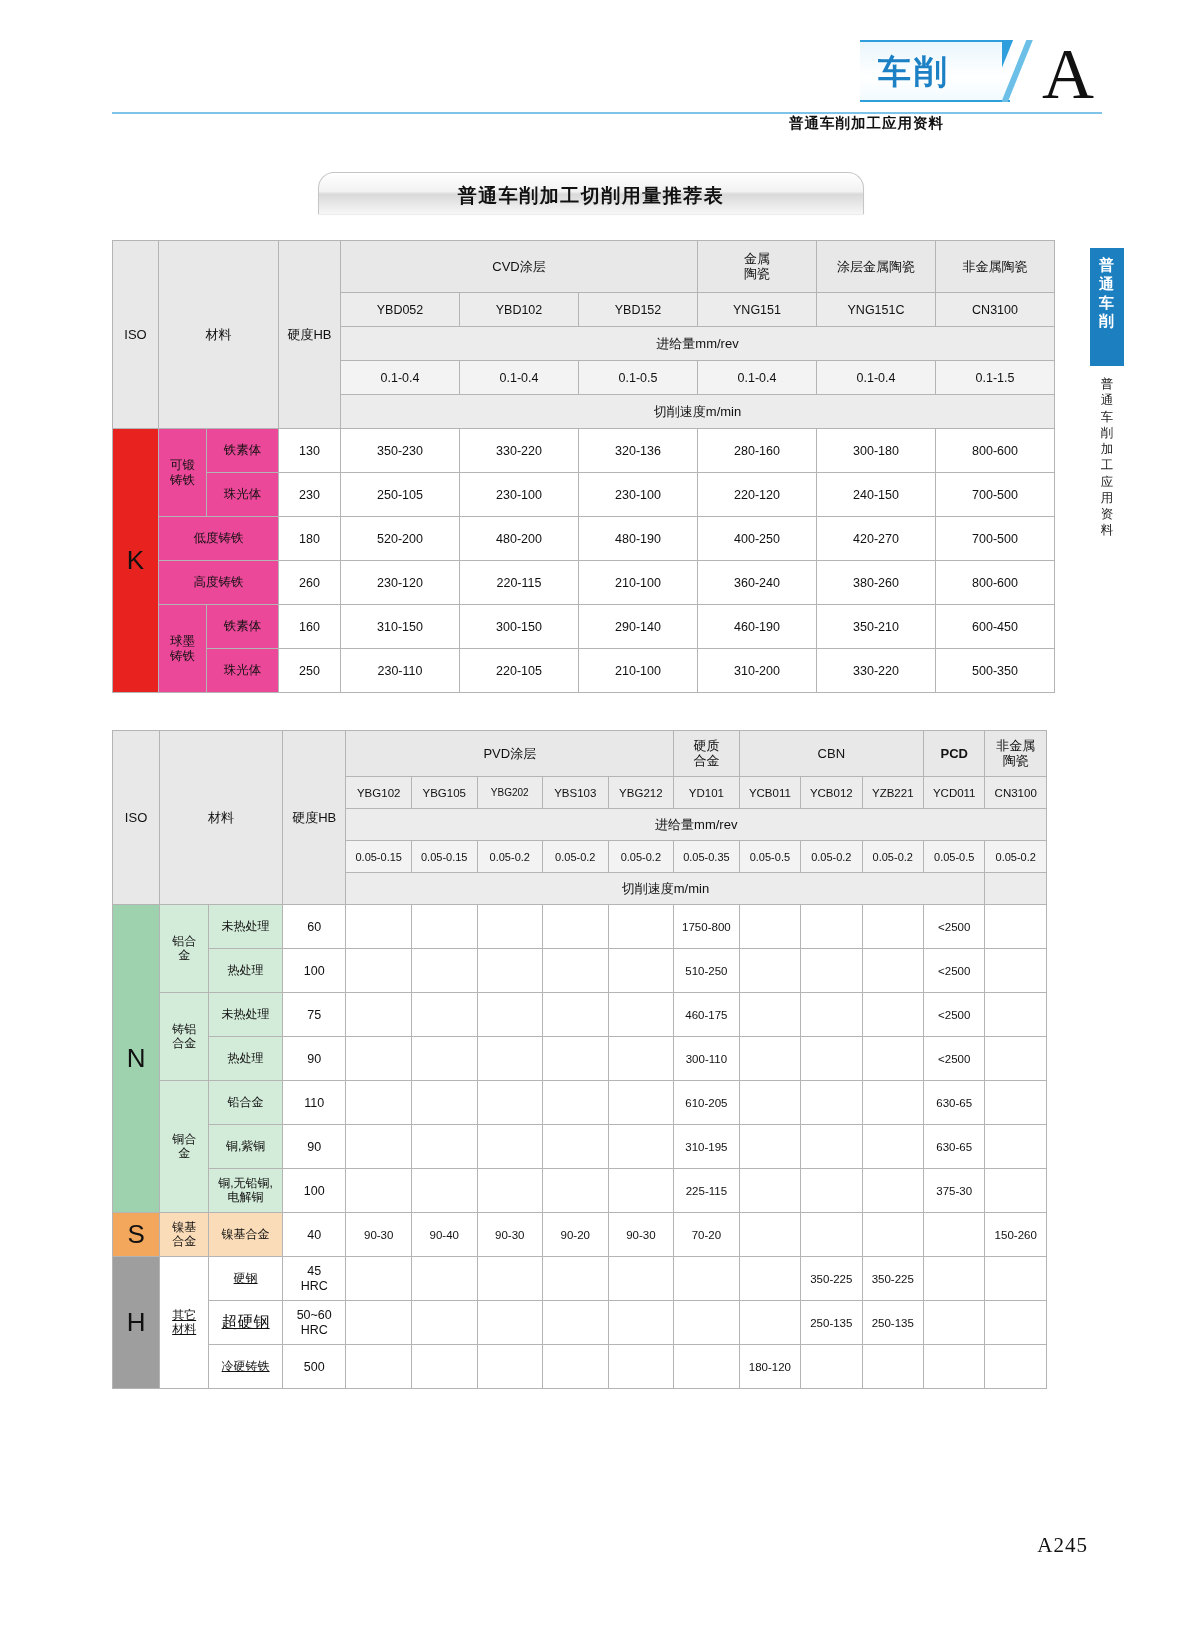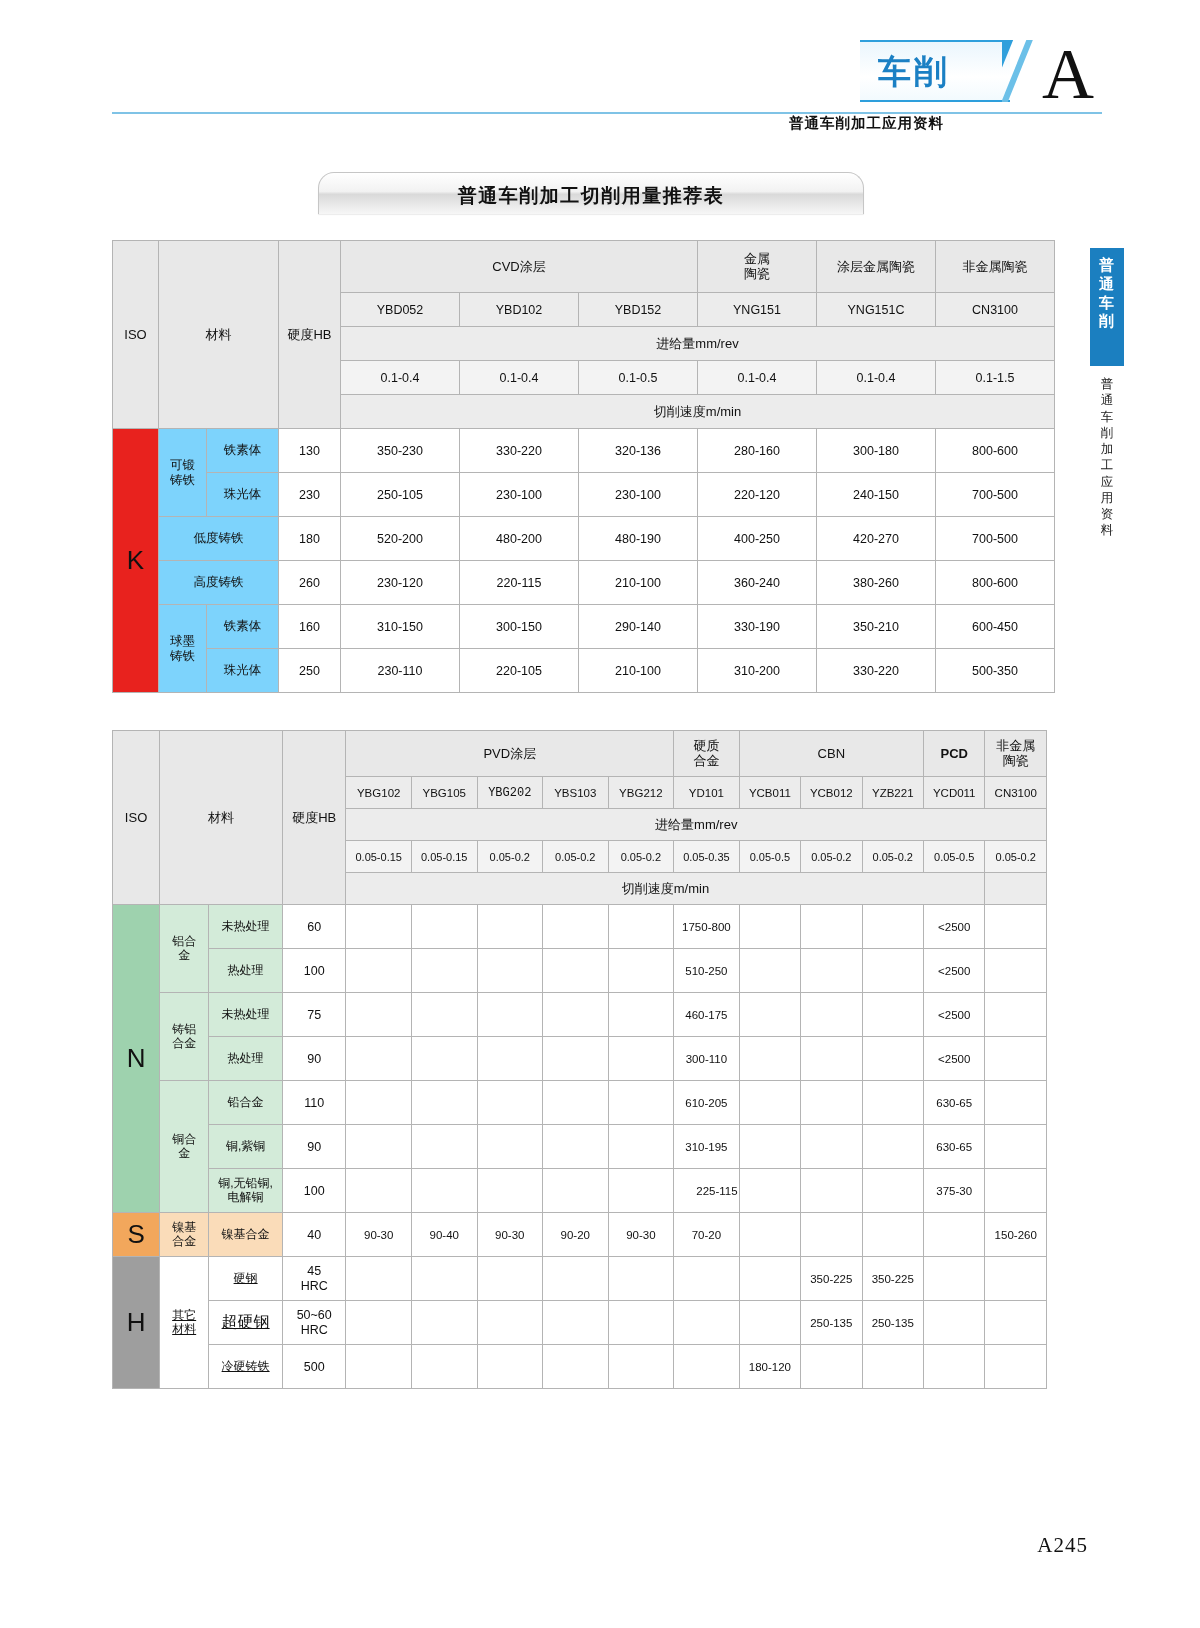--- a/index.html
+++ b/index.html
@@ -185,21 +185,21 @@
   .cell { background: #ffffff; font-size: 12.5px; }
   .matcell { font-size: 12.5px; }
   .iso-letter {
     font-size: 26px;
     font-weight: bold;
     color: #ffffff;
   }
 
   
   .k-iso { background: #e8221e; }
-  .k-mat { background: #7dd3fc; margin-top: 8px; }
+  .k-mat { background: #ec4899; margin-top: 8px; }
   .n-iso { background: #9ed2ae; }
   .n-mat { background: #d3ebd9; }
   .s-iso { background: #f2a75c; }
   .s-mat { background: #fadcb9; }
   .h-iso { background: #9e9e9e; }
   .h-mat { background: #ffffff; text-decoration: underline; }
 
   
   #table1 { left: 112px; top: 240px; width: 935px; }
   
@@ -344,21 +344,21 @@
         <td class="cell">380-260</td>
         <td class="cell">800-600</td>
       </tr>
       <tr>
         <td class="k-mat matcell twoline" rowspan="2">球墨<br>铸铁</td>
         <td class="k-mat matcell">铁素体</td>
         <td class="cell" style="height: 44px;">160</td>
         <td class="cell">310-150</td>
         <td class="cell">300-150</td>
         <td class="cell">290-140</td>
-        <td class="cell">330-190</td>
+        <td class="cell">460-190</td>
         <td class="cell">350-210</td>
         <td class="cell">600-450</td>
       </tr>
       <tr>
         <td class="k-mat matcell">珠光体</td>
         <td class="cell" style="height: 44px;">250</td>
         <td class="cell">230-110</td>
         <td class="cell">220-105</td>
         <td class="cell">210-100</td>
         <td class="cell">310-200</td>
@@ -393,21 +393,21 @@
         <td class="hdr" rowspan="5">硬度HB</td>
         <td class="hdr" colspan="5" style="height: 46px;">PVD涂层</td>
         <td class="hdr twoline" colspan="1" style="height: 46px;">硬质<br>合金</td>
         <td class="hdr" colspan="3" style="height: 46px;">CBN</td>
         <td class="hdr" colspan="1" style="height: 46px; font-weight: bold;">PCD</td>
         <td class="hdr twoline" colspan="1" style="height: 46px;">非金属<br>陶瓷</td>
       </tr>
       <tr>
         <td class="hdr-sub" style="height: 32px;font-size:11.5px;">YBG102</td>
         <td class="hdr-sub" style="height: 32px;font-size:11.5px;text-align:center;">YBG105</td>
-        <td class="hdr-sub" style="height: 32px;font-size:12px;font-family:Liberation Mono, monospace;">YBG202</td>
+        <td class="hdr-sub" style="height: 32px;font-size:10px;">YBG202</td>
         <td class="hdr-sub" style="height: 32px;font-size:11.5px;">YBS103</td>
         <td class="hdr-sub" style="height: 32px;font-size:11.5px;">YBG212</td>
         <td class="hdr-sub" style="height: 32px;font-size:11.5px;">YD101</td>
         <td class="hdr-sub" style="height: 32px;font-size:11.5px;">YCB011</td>
         <td class="hdr-sub" style="height: 32px;font-size:11.5px;">YCB012</td>
         <td class="hdr-sub" style="height: 32px;font-size:11.5px;">YZB221</td>
         <td class="hdr-sub" style="height: 32px;font-size:11.5px;">YCD011</td>
         <td class="hdr-sub" style="height: 32px;font-size:11.5px;">CN3100</td>
       </tr>
       <tr>
@@ -525,21 +525,21 @@
         <td class="cell" style="font-size:11.5px;"></td>
       </tr>
       <tr>
         <td class="n-mat matcell twoline" style="font-size:12px;">铜,无铅铜,<br>电解铜</td>
         <td class="cell" style="height: 44px;">100</td>
         <td class="cell" style="font-size:11.5px;"></td>
         <td class="cell" style="font-size:11.5px;"></td>
         <td class="cell" style="font-size:11.5px;"></td>
         <td class="cell" style="font-size:11.5px;"></td>
         <td class="cell" style="font-size:11.5px;"></td>
-        <td class="cell" style="font-size:11.5px;text-align:right;">225-115</td>
+        <td class="cell" style="font-size:11.5px;">225-115</td>
         <td class="cell" style="font-size:11.5px;"></td>
         <td class="cell" style="font-size:11.5px;"></td>
         <td class="cell" style="font-size:11.5px;"></td>
         <td class="cell" style="font-size:11.5px;">375-30</td>
         <td class="cell" style="font-size:11.5px;"></td>
       </tr>
       <tr>
         <td class="s-iso iso-letter" rowspan="1">S</td>
         <td class="s-mat matcell twoline" rowspan="1" style="font-size:12px;">镍基<br>合金</td>
         <td class="s-mat matcell" style="font-size:12px;">镍基合金</td>

